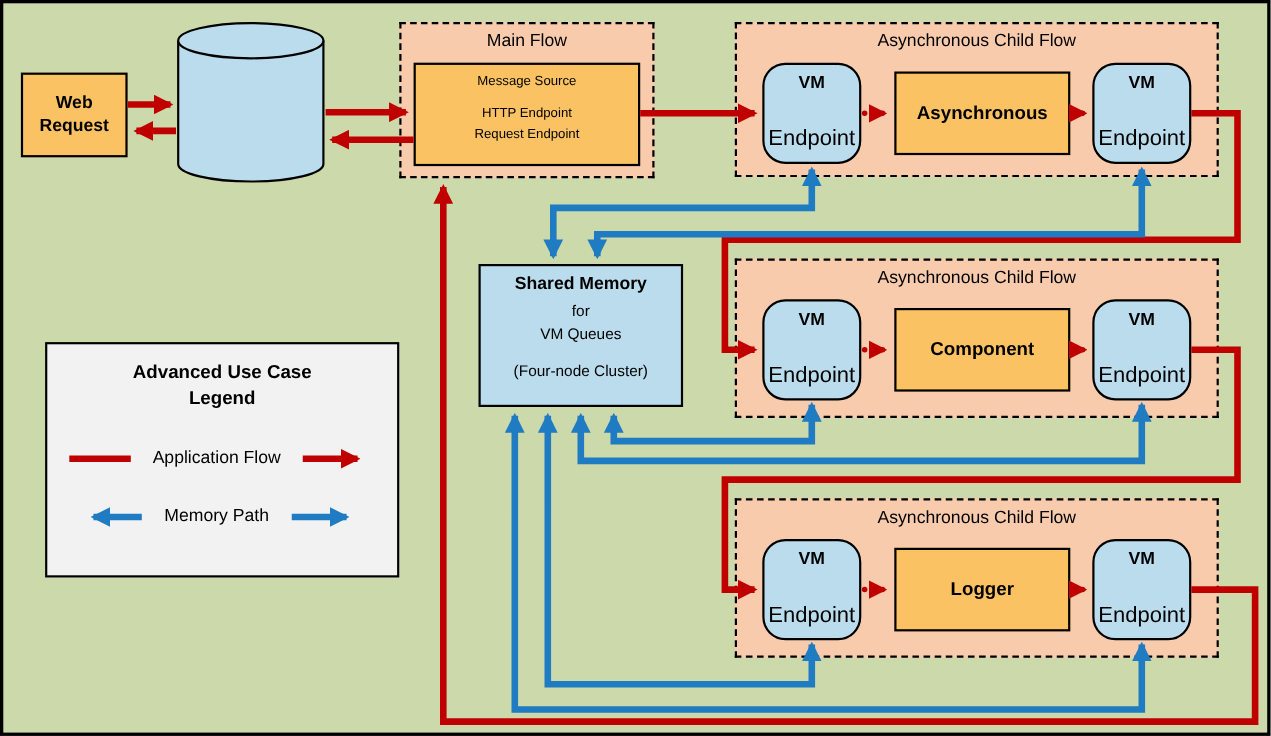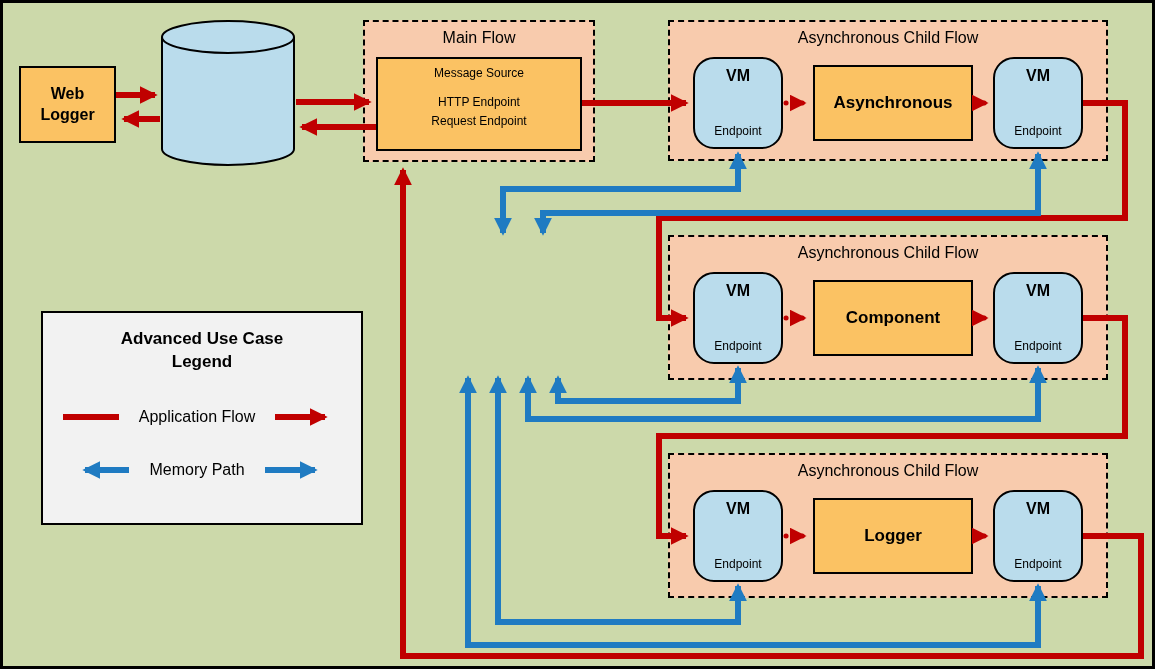--- a/index.html
+++ b/index.html
@@ -21,21 +21,21 @@
     position:absolute; border:2px dashed #000;
     background:var(--container-peach, #f8cbad);
   }
   .flow-label { font-size:16px; padding-top:7px; text-align:center; }
   .webclient { left:16px; top:63px; width:97px; height:77px; font-weight:bold; font-size:16px; line-height:1.3; padding:0 10px; }
   .msg-source { left:373px; top:54px; width:206px; height:94px; justify-content:flex-start; padding-top:7px; }
   .ms-title { font-weight:normal; font-size:12px; margin-bottom:13px; }
   .ms-line { font-size:12px; line-height:1.55; }
   .vm { width:90px; height:92px; justify-content:space-between; padding:8px 0 9px;border-radius:21px; }
   .vm-title { font-weight:bold; font-size:16px; }
-  .vm-sub { font-size:12px; }
+  .vm-sub { font-size:20px; }
   .proc { width:160px; height:76px; font-weight:bold; font-size:17px; }
   .shared-mem { left:432px; top:237px; width:186px; height:130px; justify-content:flex-start; padding-top:8px; }
   .sm-title { font-weight:bold; font-size:16px; margin-bottom:4px; }
   .sm-line { font-size:14px; line-height:1.5; }
   .sm-cluster { font-size:14px; margin-top:15px; }
   .jms-text { position:absolute; left:177px; top:42px; width:96px; text-align:center; z-index:6; }
   .jms-title { font-weight:bold; font-size:17px; line-height:1.18; }
   .jms-sub { font-size:15px; margin-top:8px; }
   .legend {
     position:absolute; left:38px; top:308px; width:322px; height:214px;
@@ -66,21 +66,21 @@
   <div class="dashed" style="left:665px;top:17px;width:440px;height:141px">
     <div class="flow-label">Asynchronous Child Flow</div>
   </div>
   <div class="dashed" style="left:665px;top:232px;width:440px;height:145px">
     <div class="flow-label">Asynchronous Child Flow</div>
   </div>
   <div class="dashed" style="left:665px;top:450px;width:440px;height:145px">
     <div class="flow-label">Asynchronous Child Flow</div>
   </div>
 
-  <div class="box orange webclient">Web Logger</div>
+  <div class="box orange webclient">Web Request</div>
 
   <div class="box orange msg-source">
     <div class="ms-title">Message Source</div>
     <div class="ms-line">HTTP Endpoint</div>
     <div class="ms-line">Request Endpoint</div>
   </div>
 
   <div class="box bluebox vm" style="left:690px;top:54px">
     <div class="vm-title">VM</div>
     <div class="vm-sub">Endpoint</div>
@@ -104,20 +104,26 @@
   <div class="box bluebox vm" style="left:690px;top:487px">
     <div class="vm-title">VM</div>
     <div class="vm-sub">Endpoint</div>
   </div>
   <div class="box orange proc" style="left:810px;top:495px">Logger</div>
   <div class="box bluebox vm" style="left:990px;top:487px">
     <div class="vm-title">VM</div>
     <div class="vm-sub">Endpoint</div>
   </div>
 
+  <div class="box bluebox shared-mem">
+    <div class="sm-title">Shared Memory</div>
+    <div class="sm-line">for</div>
+    <div class="sm-line">VM Queues</div>
+    <div class="sm-cluster">(Four-node Cluster)</div>
+  </div>
 
   <div class="legend">
     <div class="legend-title">Advanced Use Case Legend</div>
     <div class="legend-row">
       <svg width="58" height="20">
         <line x1="2" y1="10" x2="58" y2="10" class="lr"></line>
       </svg>
       <span class="legend-label">Application Flow</span>
       <svg width="68" height="20">
         <defs>

